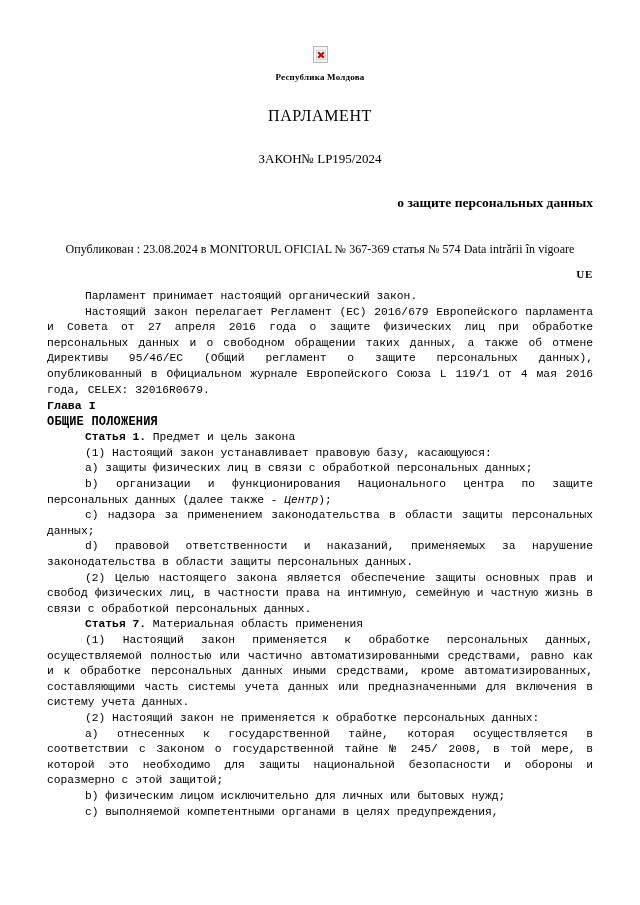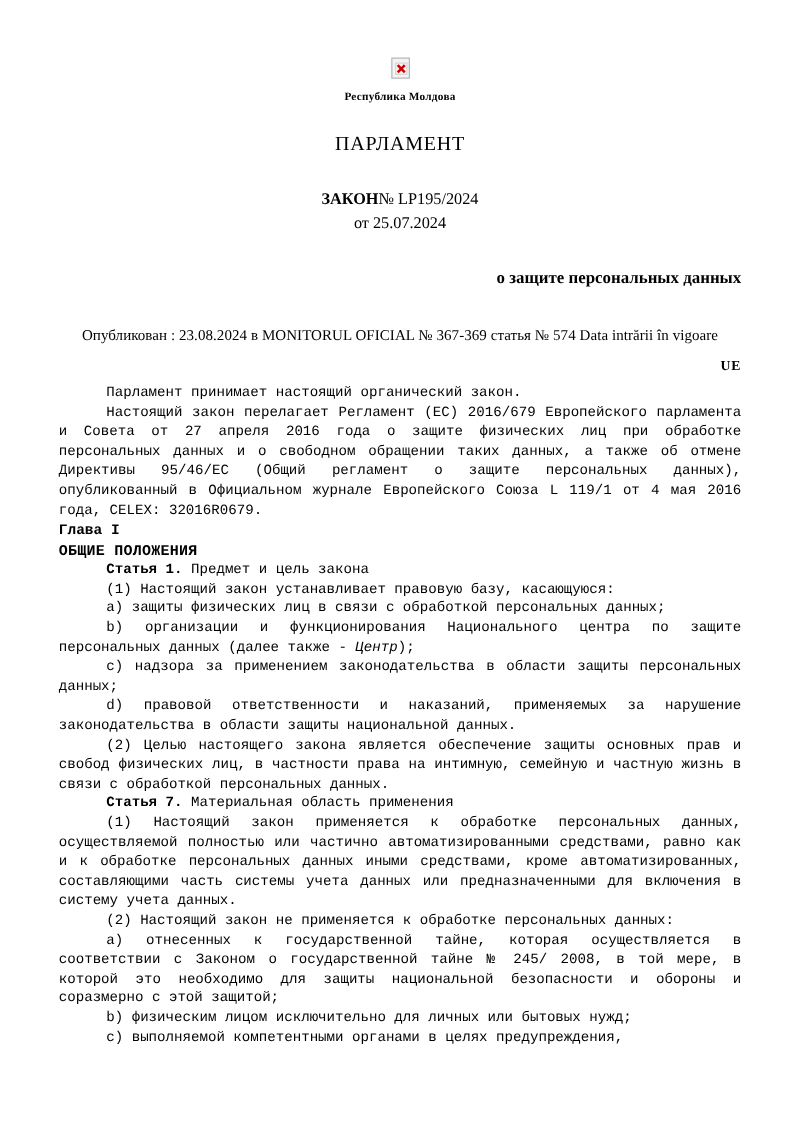--- a/index.html
+++ b/index.html
@@ -72,21 +72,21 @@
     text-align: center;
     font-size: 16px;
     letter-spacing: 0.6px;
     margin-top: 25px;
   }
   .lawline {
     text-align: center;
     font-size: 13px;
     margin-top: 26px;
   }
-  .lawline .bold { font-weight: bold; text-align: right; }
+  .lawline .bold { font-weight: normal; text-align: right; }
   .lawdate {
     text-align: center;
     font-size: 13px;
     margin-top: 3px;
   }
   .doctitle {
     text-align: right;
     font-weight: bold;
     font-size: 13.5px;
     margin-top: 28px;
@@ -146,21 +146,20 @@
     <span class="brokenimg"><i></i></span>
   </div>
 
   <div class="country">Республика Молдова</div>
 
   <div class="parliament">ПАРЛАМЕНТ</div>
 
   <div class="lawline">
     <span class="bold">ЗАКОН</span><span>№ LP195/2024</span>
   </div>
-  <div class="lawdate">от 25.07.2024</div>
 
   <div class="doctitle">о защите персональных данных</div>
 
   <div class="published">Опубликован : 23.08.2024 в MONITORUL OFICIAL № 367-369 статья № 574 Data intrării în vigoare</div>
 
   <div class="ue">UE</div>
 
   <div class="body">
 
     <p class="ind">Парламент принимает настоящий органический закон.</p>
@@ -170,21 +169,21 @@
     <p class="chapter-sub">ОБЩИЕ ПОЛОЖЕНИЯ</p>
 
     <p class="ind"><span class="bold">Статья 1.</span><span> Предмет и цель закона</span></p>
 
     <p class="ind">(1) Настоящий закон устанавливает правовую базу, касающуюся:</p>
     <p class="ind">a) защиты физических лиц в связи с обработкой персональных данных;</p>
 
     <p class="ind"><span>b) организации и функционирования Национального центра по защите персональных данных (далее также - </span><span class="ital">Центр</span><span>);</span></p>
 
     <p class="ind">c) надзора за применением законодательства в области защиты персональных данных;</p>
-    <p class="ind">d) правовой ответственности и наказаний, применяемых за нарушение законодательства в области защиты национальной данных.</p>
+    <p class="ind">d) правовой ответственности и наказаний, применяемых за нарушение законодательства в области защиты персональных данных.</p>
     <p class="ind">(2) Целью настоящего закона является обеспечение защиты основных прав и свобод физических лиц, в частности права на интимную, семейную и частную жизнь в связи с обработкой персональных данных.</p>
 
     <p class="ind"><span class="bold">Статья 7.</span><span> Материальная область применения</span></p>
 
     <p class="ind">(1) Настоящий закон применяется к обработке персональных данных, осуществляемой полностью или частично автоматизированными средствами, равно как и к обработке персональных данных иными средствами, кроме автоматизированных, составляющими часть системы учета данных или предназначенными для включения в систему учета данных.</p>
     <p class="ind">(2) Настоящий закон не применяется к обработке персональных данных:</p>
     <p class="ind">a) отнесенных к государственной тайне, которая осуществляется в соответствии с Законом о государственной тайне № 245/ 2008, в той мере, в которой это необходимо для защиты национальной безопасности и обороны и соразмерно с этой защитой;</p>
     <p class="ind">b) физическим лицом исключительно для личных или бытовых нужд;</p>
     <p class="ind">c) выполняемой компетентными органами в целях предупреждения,</p>
 

